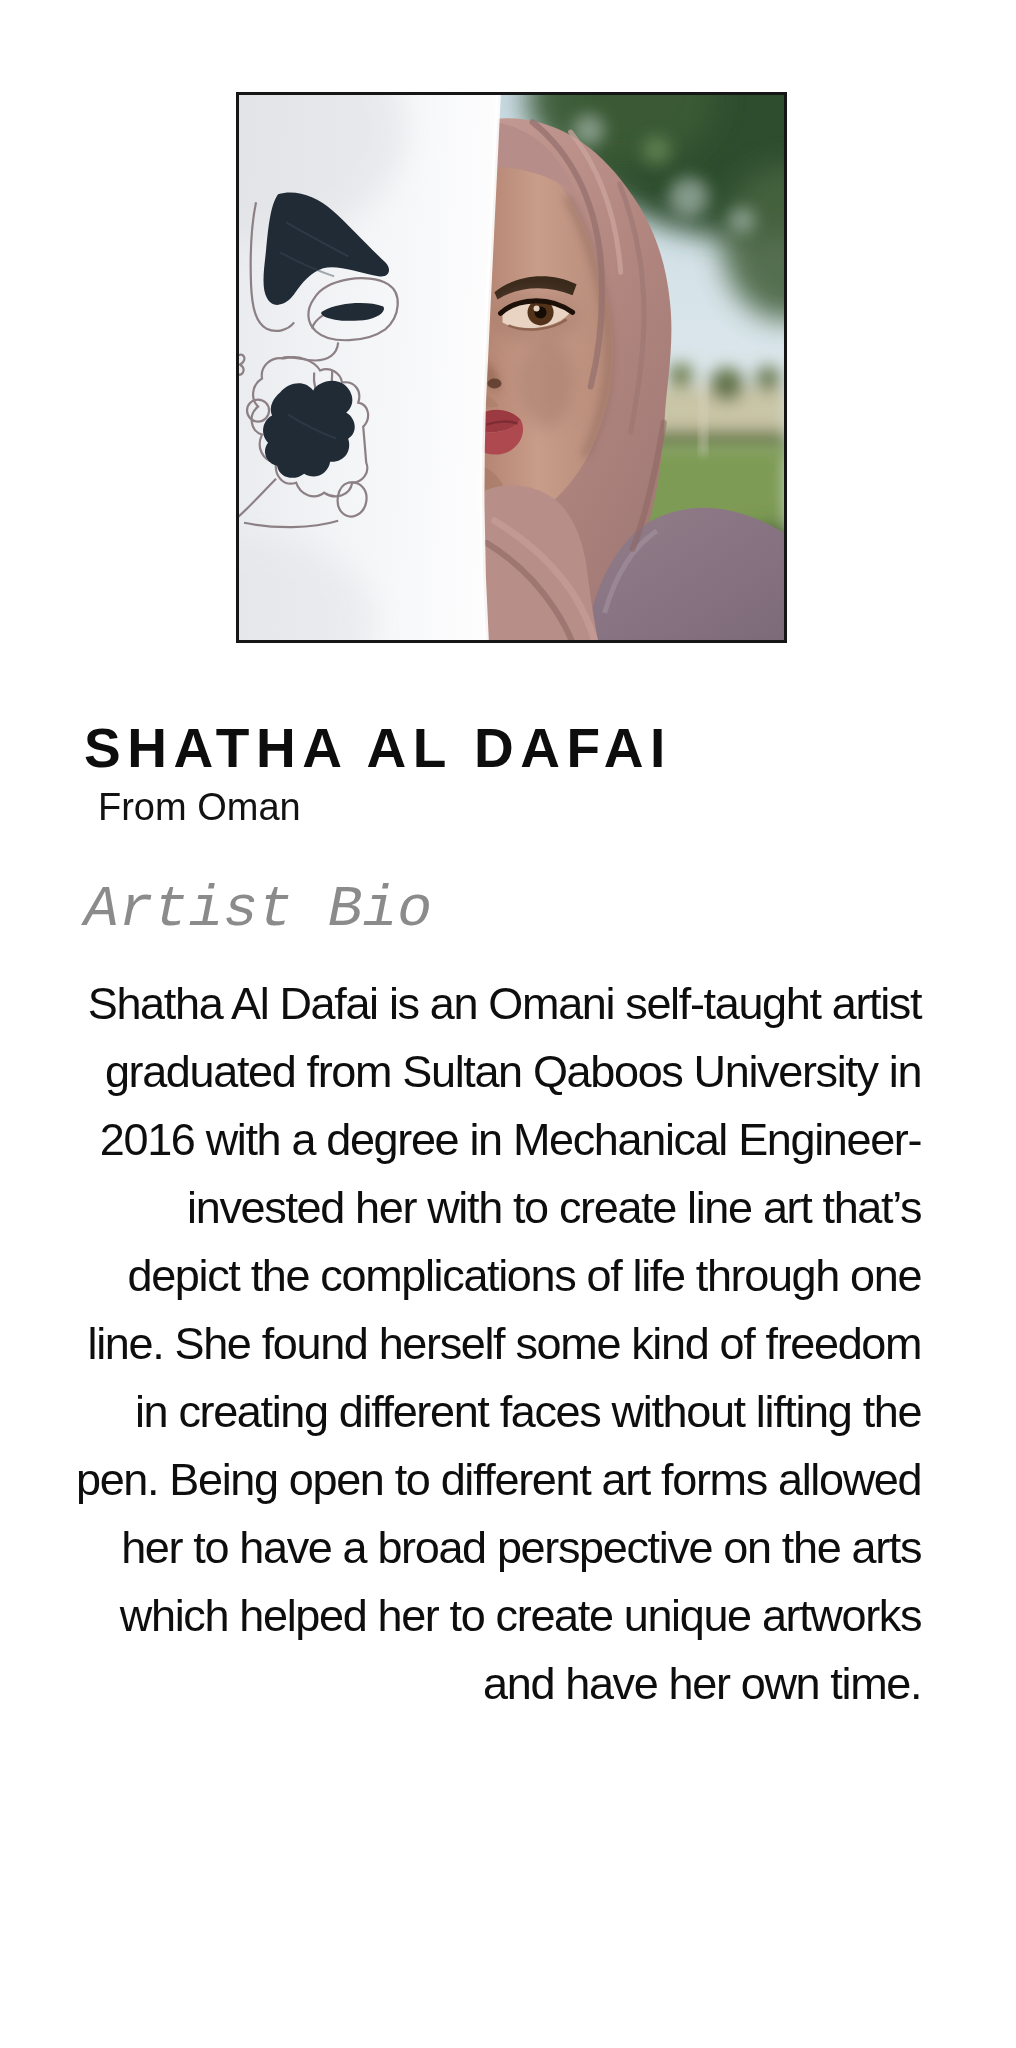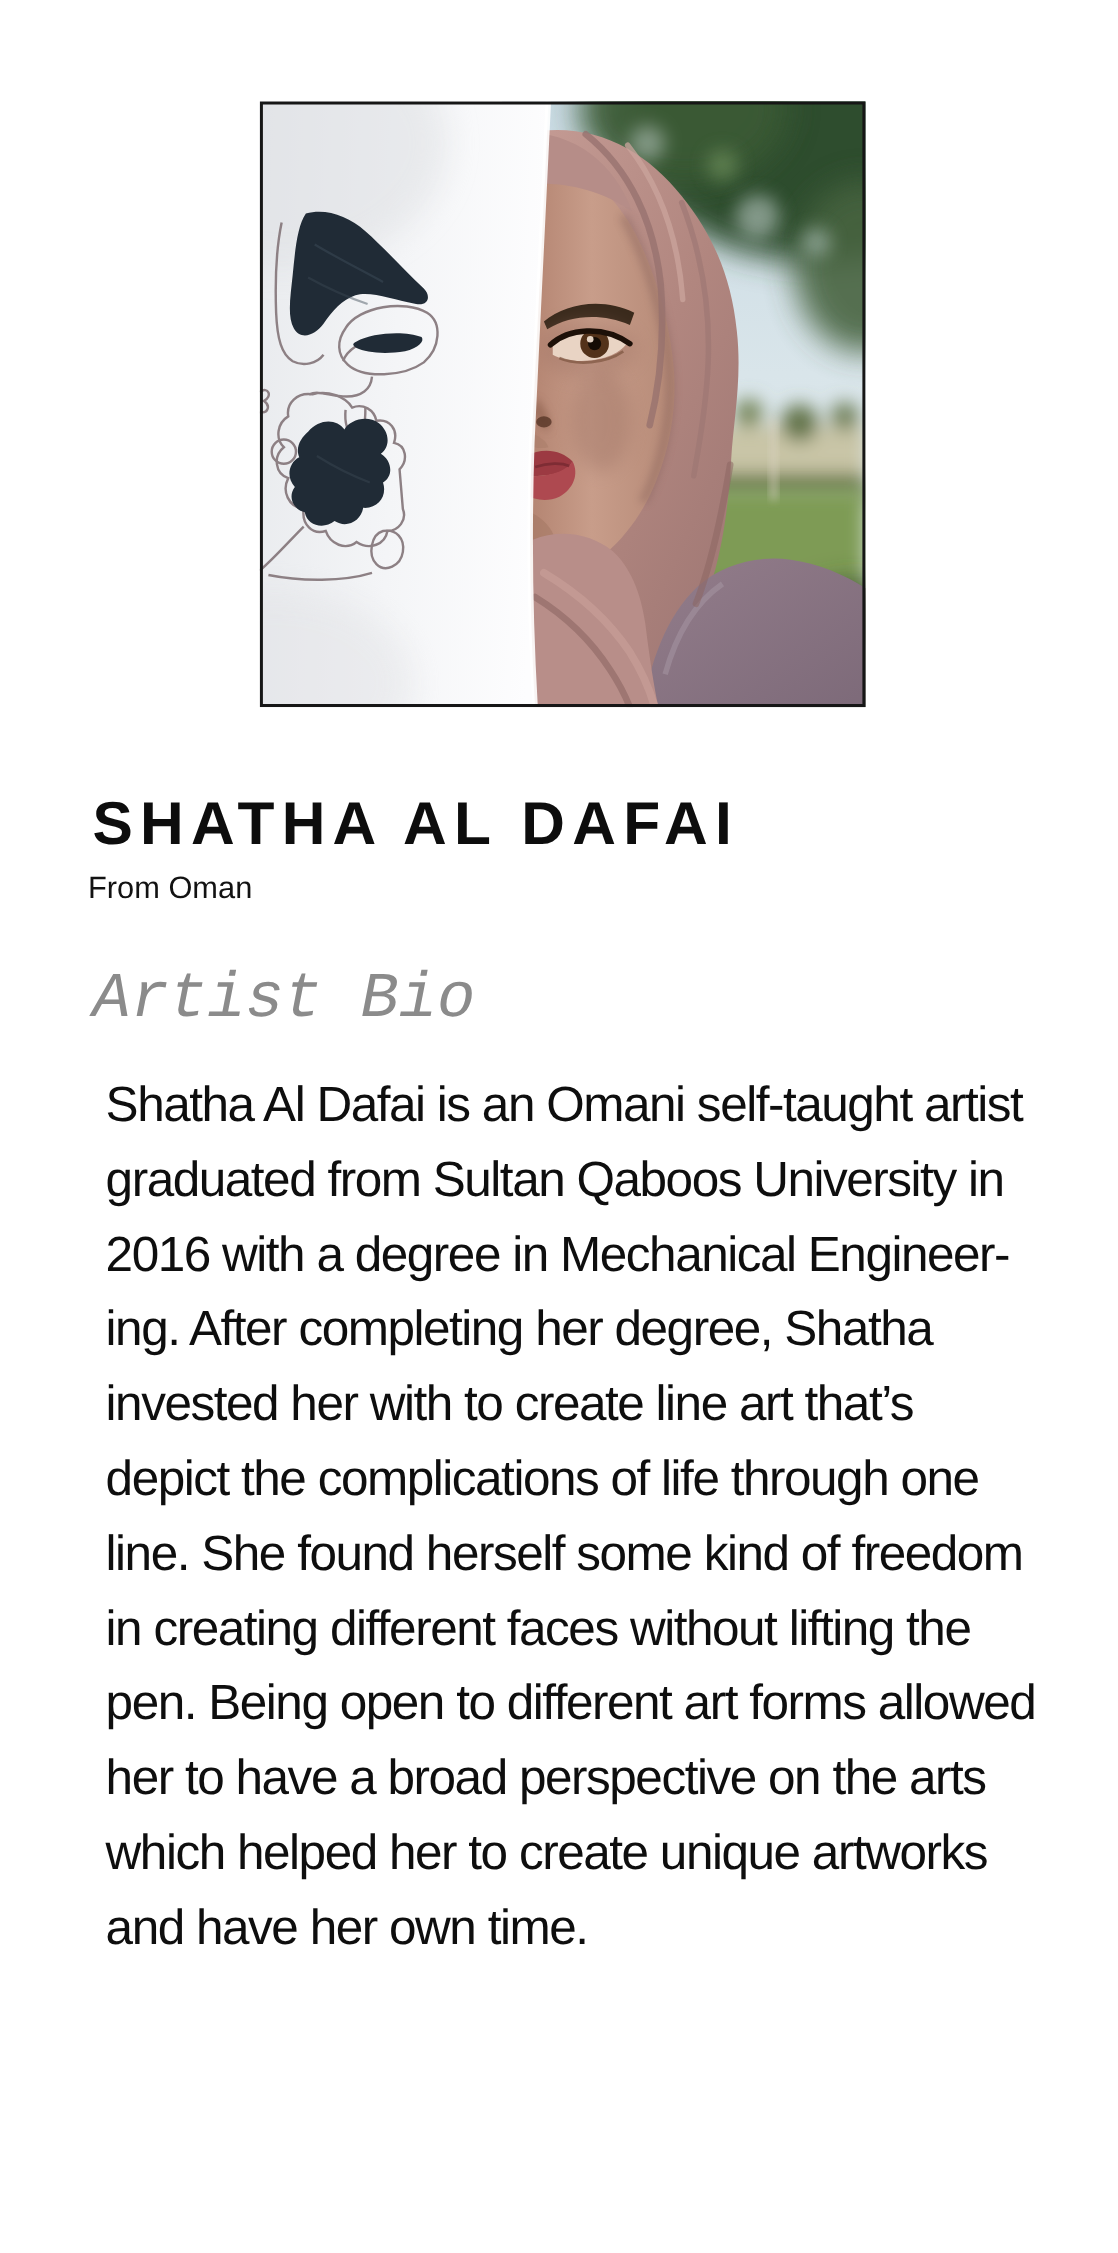--- a/index.html
+++ b/index.html
@@ -7,27 +7,27 @@
        font-family:"Liberation Sans",sans-serif;
        -webkit-font-smoothing:antialiased;}
   .page{position:absolute;inset:0;background:#ffffff;}
 
   .photo{position:absolute;left:236px;top:92px;width:551px;height:551px;margin:0;}
   .photo svg{display:block;width:100%;height:100%;}
 
   .title{position:absolute;left:84px;top:719px;margin:0;
          font-size:55px;line-height:58px;font-weight:700;
          letter-spacing:0.12em;color:#0d0d0d;white-space:nowrap;text-align:right;}
-  .origin{position:absolute;left:80px;top:783px;
-          font-size:28px;line-height:48px;font-weight:400;
+  .origin{position:absolute;left:98px;top:783px;
+          font-size:38px;line-height:48px;font-weight:400;
           color:#121212;white-space:nowrap;}
   .bio-heading{position:absolute;left:84px;top:878px;margin:0;
                font-family:Liberation Mono, monospace;font-style:italic;font-weight:400;
                font-size:58px;line-height:64px;color:#8b8b8b;white-space:nowrap;}
-  .bio{position:absolute;left:96px;top:970px;color:#0e0e0e;}
+  .bio{position:absolute;left:76px;top:970px;color:#0e0e0e;text-align:right;}
   .bio-line{font-size:45px;line-height:68px;letter-spacing:-0.03em;white-space:nowrap;}
 </style>
 </head>
 <body>
 
 <div class="page">
 
   <figure class="photo">
     <svg viewBox="0 0 550 550" xmlns="http://www.w3.org/2000/svg">
       <defs>
@@ -173,21 +173,20 @@
     </svg>
   </figure>
 
   <h1 class="title">SHATHA AL DAFAI</h1>
   <div class="origin">From Oman</div>
   <h2 class="bio-heading">Artist Bio</h2>
   <div class="bio">
       <div class="bio-line">Shatha Al Dafai is an Omani self-taught artist</div>
       <div class="bio-line">graduated from Sultan Qaboos University in</div>
       <div class="bio-line">2016 with a degree in Mechanical Engineer-</div>
-      <div class="bio-line">ing. After completing her degree, Shatha</div>
       <div class="bio-line">invested her with to create line art that’s</div>
       <div class="bio-line">depict the complications of life through one</div>
       <div class="bio-line">line. She found herself some kind of freedom</div>
       <div class="bio-line">in creating different faces without lifting the</div>
       <div class="bio-line">pen. Being open to different art forms allowed</div>
       <div class="bio-line">her to have a broad perspective on the arts</div>
       <div class="bio-line">which helped her to create unique artworks</div>
       <div class="bio-line">and have her own time.</div>
     </div>
 

